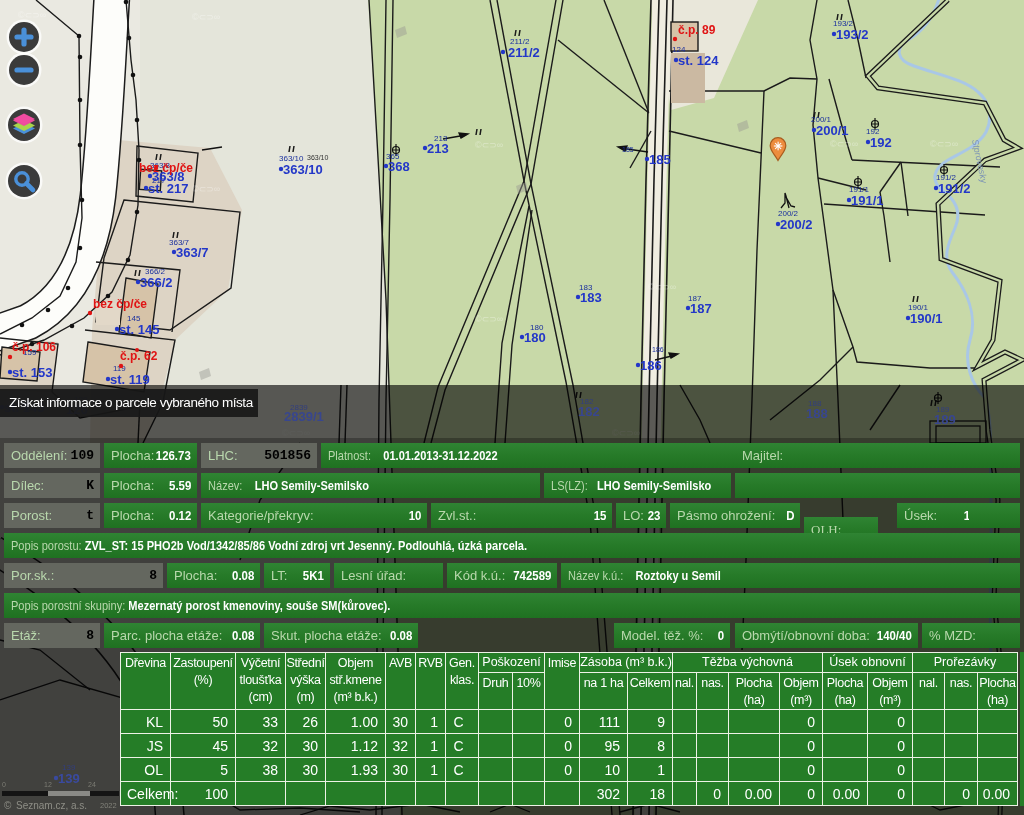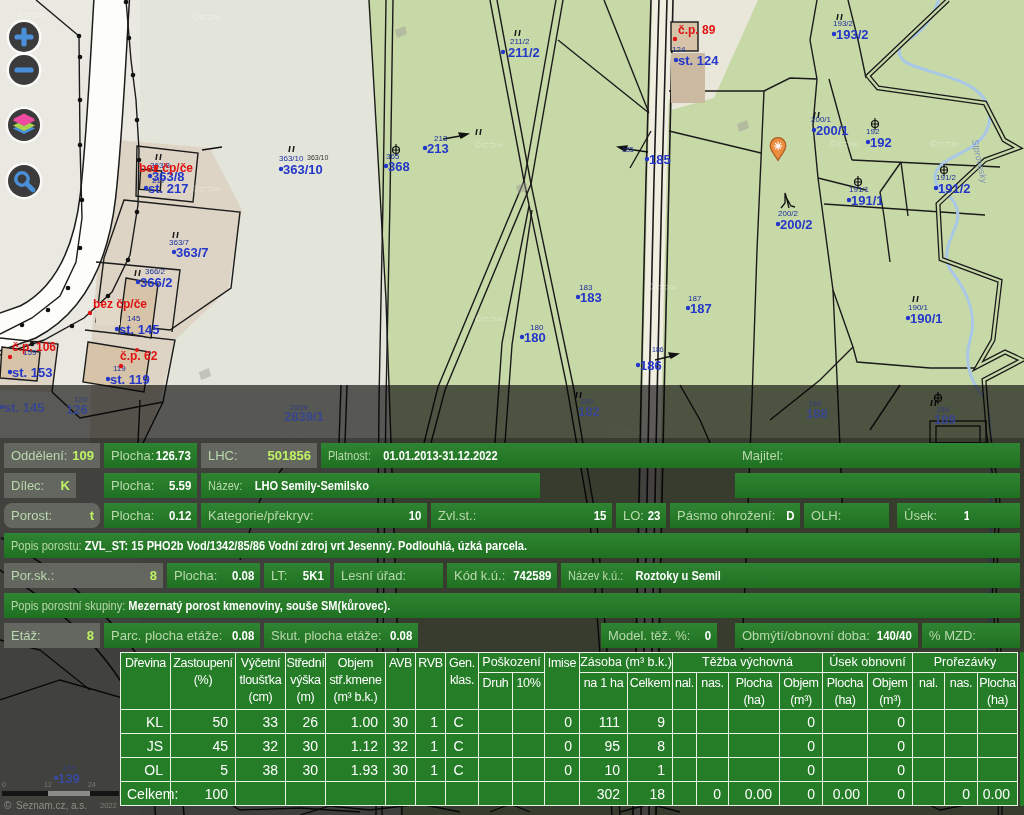--- a/index.html
+++ b/index.html
@@ -8,21 +8,21 @@
 #mapsvg{position:absolute;left:0;top:0;}
 #ovl{position:absolute;left:0;top:385px;width:1024px;height:430px;background:rgba(0,0,0,0.62);}
 #ovl2{position:absolute;left:0;top:438px;width:1024px;height:377px;background:rgba(0,0,0,0.27);}
 #tip{position:absolute;left:0;top:389px;width:249px;height:28px;background:rgba(24,24,24,0.92);color:#fff;font-size:13.5px;line-height:28px;padding-left:9px;white-space:nowrap;letter-spacing:-0.45px;}
 .btn{position:absolute;width:30px;height:30px;border-radius:50%;background:#3b3b3b;box-shadow:0 0 0 2.5px rgba(255,255,255,0.75);}
 .c{position:absolute;height:25px;font-size:13px;line-height:25px;white-space:nowrap;overflow:hidden;box-sizing:border-box;}
 .gy{background:#64675f;}
 .gr{background:linear-gradient(180deg,#2f8433 0%,#277b29 45%,#1f7121 100%);}
 .lb{color:#b9d8ad;padding-left:7px;}
 .vl{color:#fff;font-weight:bold;}
-.yv{color:#bef264;font-weight:bold;}
+.yv{color:#000000;font-weight:bold;font-family:Liberation Mono, monospace;}
 .rt{position:absolute;right:6px;top:0;}
 .sq{display:inline-block;transform:scaleX(0.85);transform-origin:0 center;white-space:nowrap;}
 .vl.rt{transform:scaleX(0.88);transform-origin:100% 50%;}
 table{border-collapse:collapse;}
 .dt{position:absolute;background:#257d27;}
 .dt td,.dt th{border:1px solid #edf2e6;color:#fff;padding:0;margin:0;font-weight:normal;}
 .ht{text-align:center;vertical-align:top;line-height:18px;padding-top:2px !important;letter-spacing:-0.3px;}
 .hh td{line-height:17px;white-space:nowrap;overflow:hidden;}
 .dr{height:24px;font-weight:bold;font-size:14px;}
 .dr td{text-align:right;padding-right:7px;}
@@ -347,57 +347,59 @@
 <rect x="90" y="791" width="29" height="5" fill="#141414"></rect>
 <g font-size="7" fill="#7c7c74">
         <text x="2" y="787">0</text>
         <text x="44" y="787">12</text>
         <text x="88" y="787">24</text>
       </g>
 <text x="4" y="809" font-size="10" fill="#8e8e86">©</text>
       <text x="16" y="809" font-size="10" fill="#8e8e86">Seznam.cz, a.s.</text>
 <text x="100" y="808" font-size="7.5" fill="#82827a">2022</text>
 </svg>
+<div id="tip">Získat informace o parcele vybraného místa</div>
 
 <div class="c gy lb" style="left:4px;top:443px;width:96px;">Oddělení:<span class="yv rt">109</span></div>
 <div class="c gr lb" style="left:104px;top:443px;width:93px;">Plocha:<span class="vl rt">126.73</span></div>
 <div class="c gy lb" style="left:201px;top:443px;width:116px;">LHC:<span class="yv rt">501856</span></div>
 <div class="c gr lb" style="left:321px;top:443px;width:424px;"><span class="sq">Platnost:&nbsp;&nbsp;&nbsp;&nbsp;<span class="vl">01.01.2013-31.12.2022</span></span></div>
 <div class="c gr lb" style="left:735px;top:443px;width:285px;">Majitel:</div>
 
-<div class="c gy lb" style="left:4px;top:473px;width:72px;">Dílec:<span class="yv rt">K</span></div>
+<div class="c gy lb" style="left:4px;top:473px;width:96px;">Dílec:<span class="yv rt">K</span></div>
 <div class="c gr lb" style="left:104px;top:473px;width:93px;">Plocha:<span class="vl rt">5.59</span></div>
 <div class="c gr lb" style="left:201px;top:473px;width:339px;"><span class="sq">Název:&nbsp;&nbsp;&nbsp;&nbsp;<span class="vl">LHO Semily-Semilsko</span></span></div>
+<div class="c gr lb" style="left:544px;top:473px;width:187px;"><span class="sq">LS(LZ):&nbsp;&nbsp;&nbsp;<span class="vl">LHO Semily-Semilsko</span></span></div>
 <div class="c gr lb" style="left:735px;top:473px;width:285px;"></div>
 
-<div class="c gy lb" style="left:4px;top:503px;width:96px;border-radius:8px;">Porost:<span class="yv rt">t</span></div>
+<div class="c gy lb" style="left:4px;top:503px;width:96px;">Porost:<span class="yv rt">t</span></div>
 <div class="c gr lb" style="left:104px;top:503px;width:93px;">Plocha:<span class="vl rt">0.12</span></div>
 <div class="c gr lb" style="left:201px;top:503px;width:226px;">Kategorie/překryv:<span class="vl rt">10</span></div>
 <div class="c gr lb" style="left:431px;top:503px;width:181px;">Zvl.st.:<span class="vl rt">15</span></div>
 <div class="c gr lb" style="left:616px;top:503px;width:50px;">LO:<span class="vl rt">23</span></div>
 <div class="c gr lb" style="left:670px;top:503px;width:130px;">Pásmo ohrožení:<span class="vl rt">D</span></div>
-<div class="c gr lb" style="left:804px;top:503px;width:85px;">OLH:</div>
+<div class="c gr lb" style="left:804px;top:517px;width:74px;font-family:Liberation Serif, serif;">OLH:</div>
 <div class="c gr lb" style="left:897px;top:503px;width:79px;">Úsek:<span class="vl rt">1</span></div>
 <div class="c gr" style="left:969px;top:503px;width:51px;"></div>
 
 <div class="c gr lb" style="left:4px;top:533px;width:1016px;"><span class="sq">Popis porostu:&nbsp;<span class="vl">ZVL_ST: 15 PHO2b Vod/1342/85/86 Vodní zdroj vrt Jesenný. Podlouhlá, úzká parcela.</span></span></div>
 
 <div class="c gy lb" style="left:4px;top:563px;width:159px;">Por.sk.:<span class="yv rt">8</span></div>
 <div class="c gr lb" style="left:167px;top:563px;width:93px;">Plocha:<span class="vl rt">0.08</span></div>
 <div class="c gr lb" style="left:264px;top:563px;width:66px;">LT:<span class="vl rt">5K1</span></div>
 <div class="c gr lb" style="left:334px;top:563px;width:109px;">Lesní úřad:</div>
 <div class="c gr lb" style="left:447px;top:563px;width:110px;">Kód k.ú.:<span class="vl rt">742589</span></div>
 <div class="c gr lb" style="left:561px;top:563px;width:459px;"><span class="sq">Název k.ú.:&nbsp;&nbsp;&nbsp;&nbsp;<span class="vl">Roztoky u Semil</span></span></div>
 
 <div class="c gr lb" style="left:4px;top:593px;width:1016px;"><span class="sq">Popis porostní skupiny:&nbsp;<span class="vl">Mezernatý porost kmenoviny, souše SM(kůrovec).</span></span></div>
 
 <div class="c gy lb" style="left:4px;top:623px;width:96px;">Etáž:<span class="yv rt">8</span></div>
 <div class="c gr lb" style="left:104px;top:623px;width:156px;">Parc. plocha etáže:<span class="vl rt">0.08</span></div>
 <div class="c gr lb" style="left:264px;top:623px;width:154px;">Skut. plocha etáže:<span class="vl rt">0.08</span></div>
-<div class="c gr lb" style="left:601px;top:623px;width:116px;">Model. těž. %:<span class="vl rt">0</span></div>
+<div class="c gr lb" style="left:614px;top:623px;width:116px;">Model. těž. %:<span class="vl rt">0</span></div>
 <div class="c gr lb" style="left:735px;top:623px;width:183px;">Obmýtí/obnovní doba:<span class="vl rt">140/40</span></div>
 <div class="c gr lb" style="left:922px;top:623px;width:98px;">% MZD:</div>
 <table class="dt" id="bigt" style="left:120px;top:652px;width:897px;table-layout:fixed;font-size:12.5px;" cellspacing="0">
 <colgroup>
         <col style="width:50px">
         <col style="width:65px">
         <col style="width:50px">
         <col style="width:40px">
         <col style="width:60px">
         <col style="width:30px">

